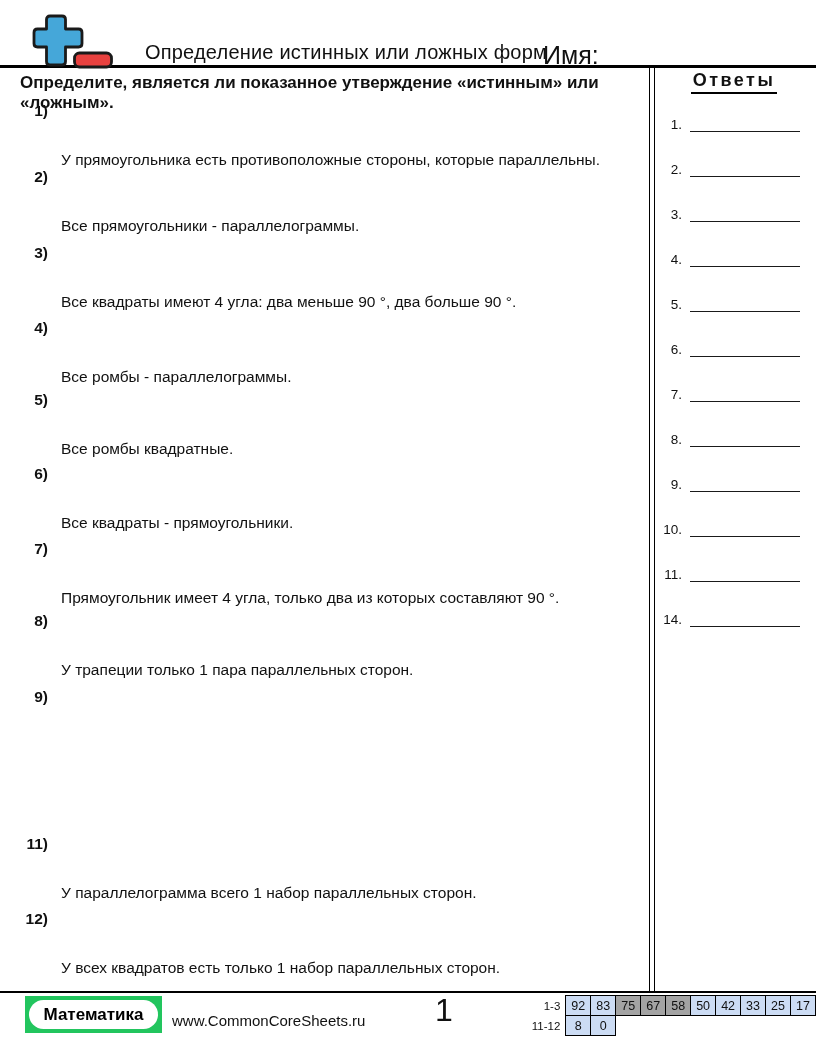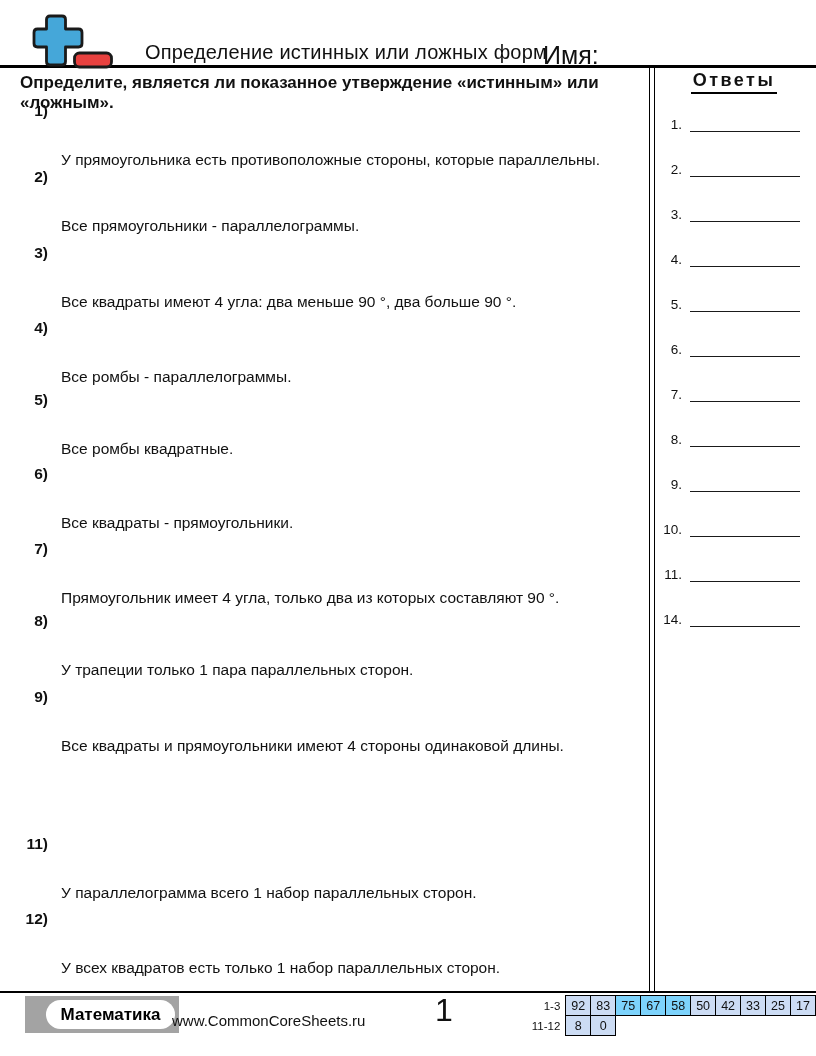--- a/index.html
+++ b/index.html
@@ -22,30 +22,30 @@
   .q-text{margin-left:13px;font-size:15.5px;line-height:1.25;margin-top:48px;}
   
   #answers-title{position:absolute;left:658px;top:70px;width:152px;text-align:center;}
   #answers-title span{display:inline-block;font-size:18px;font-weight:bold;letter-spacing:2.5px;
     border-bottom:2px solid #000;padding:0 2px 1px 2px;}
   .ans{position:absolute;left:658px;width:150px;display:flex;align-items:flex-end;}
   .ans-num{width:24px;text-align:right;font-size:13.5px;flex:0 0 24px;}
   .ans-line{margin-left:8px;width:110px;height:15px;border-bottom:1.6px solid #1a1a1a;}
   
   #footer-rule{position:absolute;left:0;top:991px;width:816px;height:2px;background:#000;}
-  #brand-badge{position:absolute;left:25px;top:996px;width:137px;height:37px;background:#a3a3a3;
-    display:flex;align-items:center;justify-content:center;padding-left:17px;}
+  #brand-badge{position:absolute;left:25px;top:996px;width:137px;height:37px;background:#22c55e;
+    display:flex;align-items:center;justify-content:center;}
   #brand-pill{background:#fff;border-radius:16px;height:29px;width:129px;display:flex;
     align-items:center;justify-content:center;font-weight:bold;font-size:17px;color:#000;}
   #website{position:absolute;left:172px;top:1012px;font-size:15px;}
   #page-number{position:absolute;left:424px;top:992px;width:40px;text-align:center;font-size:32px;}
   #score-table{position:absolute;left:518px;top:995px;border-collapse:collapse;}
   #score-table td{font-size:12.5px;text-align:center;padding:0;}
   #score-table td.lbl{border:none;width:45px;text-align:right;padding-right:5px;font-size:11.5px;}
-  #score-table td.c{border:1.6px solid #000;width:25px;height:19px;background:#7dd3fc;}
+  #score-table td.c{border:1.6px solid #000;width:25px;height:19px;background:#a3a3a3;}
   #score-table td.c.hl{background:#ccdcf4;margin-left:8px;}
 </style>
 </head>
 <body>
 
 <div id="page">
 
   <div id="logo">
     <svg width="88" height="58" viewBox="0 0 88 58">
       <path d="M22 3 h12 q3.5 0 3.5 3.5 V16 h13 q3.5 0 3.5 3.5 v11 q0 3.5 -3.5 3.5 h-13 v14.5 q0 3.5 -3.5 3.5 H22 q-3.5 0 -3.5 -3.5 V34 H9.5 Q6 34 6 30.5 v-11 Q6 16 9.5 16 h9 V6.5 Q18.5 3 22 3 Z" fill="#45a7d9" stroke="#1a1a1a" stroke-width="2.8" stroke-linejoin="round"></path>
@@ -87,21 +87,20 @@
   <div class="q" style="top:540px">
     <span class="q-num">7)</span>
     <span class="q-text">Прямоугольник имеет 4 угла, только два из которых составляют 90 °.</span>
   </div>
   <div class="q" style="top:612px">
     <span class="q-num">8)</span>
     <span class="q-text">У трапеции только 1 пара параллельных сторон.</span>
   </div>
   <div class="q" style="top:688px">
     <span class="q-num">9)</span>
-    <span class="q-text">Все квадраты и прямоугольники имеют 4 стороны одинаковой длины.</span>
   </div>
   <div class="q" style="top:835px">
     <span class="q-num">11)</span>
     <span class="q-text">У параллелограмма всего 1 набор параллельных сторон.</span>
   </div>
   <div class="q" style="top:910px">
     <span class="q-num">12)</span>
     <span class="q-text">У всех квадратов есть только 1 набор параллельных сторон.</span>
   </div>
 

